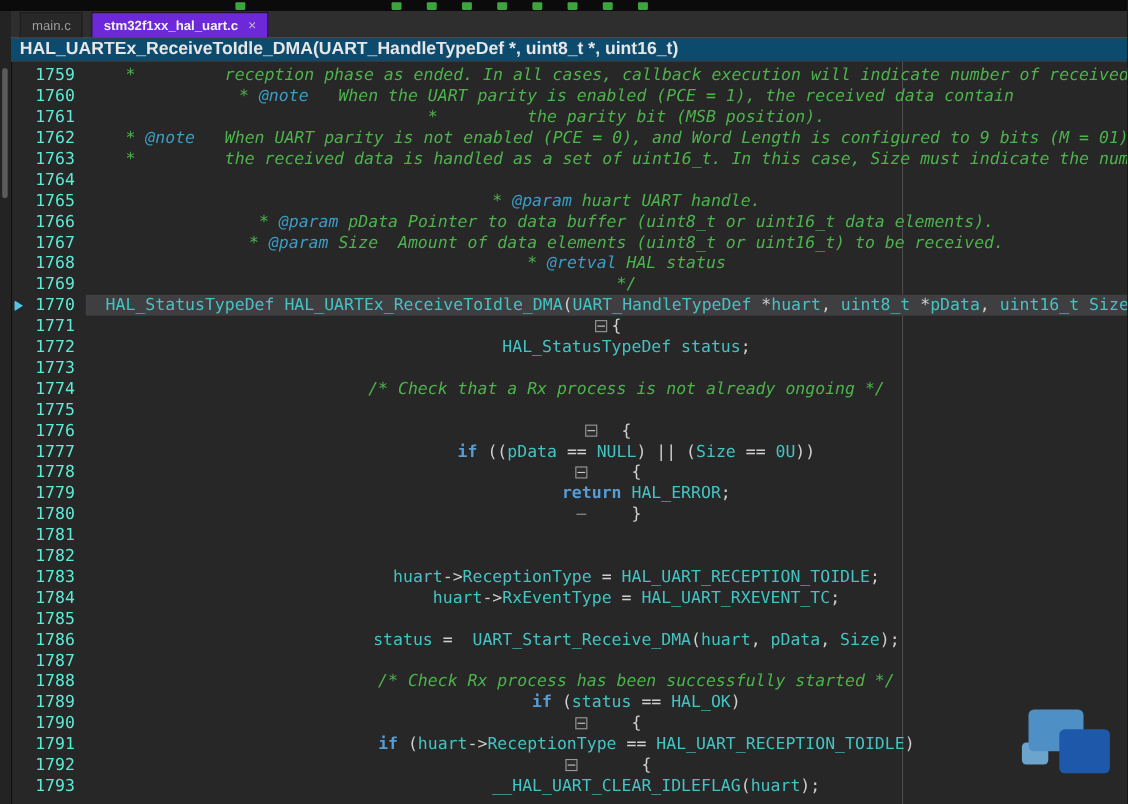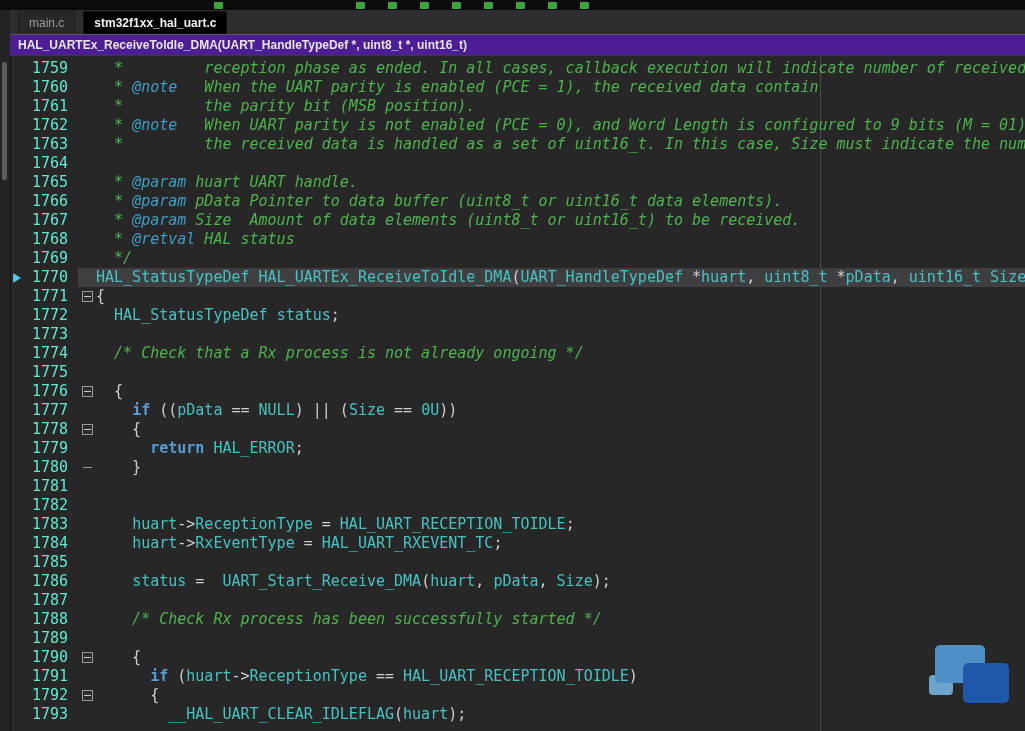--- a/index.html
+++ b/index.html
@@ -18,46 +18,46 @@
   .ticon:nth-child(7){left:516px;}
   .ticon:nth-child(8){left:548px;}
   .ticon:nth-child(9){left:580px;}
 
   
   .tabbar{position:absolute;top:10px;left:10px;right:0;height:24px;background:#2e2e2e;
     border-bottom:1px solid #5a5a5a;display:flex;align-items:flex-end;}
   .tab{height:22px;line-height:22px;padding:0 10px;margin-left:8px;
     font-family:"Liberation Sans",sans-serif;font-size:12px;display:flex;align-items:center;cursor:default;}
   .tab.inactive{background:#282828;color:#9c9c9c;border:1px solid #1d1d1d;border-bottom:none;}
-  .tab.active{background:#000000;color:#f2f2f2;font-weight:bold;border:1px solid #141414;border-bottom:none;flex-direction:column;}
+  .tab.active{background:#6d28d9;color:#f2f2f2;font-weight:bold;border:1px solid #141414;border-bottom:none;}
   .tab .close{margin-left:9px;color:#bdbdbd;font-weight:normal;font-size:13px;line-height:12px;}
 
   
-  .funcbar{position:absolute;top:35px;left:10px;right:0;height:20px;line-height:20px;background:#4c1d95;
+  .funcbar{position:absolute;top:35px;left:10px;right:0;height:20px;line-height:20px;background:#0c4a6e;
     border-bottom:1px solid #3a3a3a;color:#e6e6e6;font-family:"Liberation Sans",sans-serif;
-    font-size:12px;font-weight:bold;padding-left:8px;white-space:nowrap;overflow:hidden;}
+    font-size:16px;font-weight:bold;padding-left:8px;white-space:nowrap;overflow:hidden;}
 
   
   .leftstrip{position:absolute;top:10px;left:0;bottom:0;width:10px;background:#232323;border-right:1px solid #121212;}
   .leftthumb{position:absolute;top:52px;left:2px;width:5px;height:118px;background:#5c5c5c;border-radius:2px;}
 
   
   .editor{position:absolute;top:56px;left:10px;right:0;bottom:0;padding-top:3px;
     font-size:15px;line-height:19px;}
   .ruler{position:absolute;top:0;bottom:0;left:810px;width:1px;background:#4a4a4a;z-index:0;}
   .row{display:flex;height:19px;position:relative;z-index:1;}
   .bm{width:16px;flex:none;display:flex;align-items:center;}
   .arrow{width:0;height:0;border-left:8px solid #53c4e8;border-top:5px solid transparent;
     border-bottom:5px solid transparent;margin-left:3px;border-radius:2px;}
   .ln{width:52px;flex:none;text-align:center;color:#5eead4;padding-right:4px;box-sizing:border-box;user-select:none;}
   .fold{width:18px;flex:none;display:flex;align-items:center;justify-content:center;}
   .foldbox{width:9px;height:9px;border:1px solid #9a9a9a;position:relative;background:#2c2c2c;box-sizing:content-box;}
   .foldbox::after{content:"";position:absolute;left:1px;right:1px;top:4px;height:1px;background:#cacaca;}
   .foldend{width:9px;height:1px;background:#9a9a9a;}
-  .rest{flex:1;display:flex;min-width:0;}
+  .rest{flex:1;display:flex;min-width:0;justify-content:center;}
   .rest.hl{background:var(--line_highlight,#3f3f42);}
   .code{white-space:pre;overflow:hidden;color:var(--plain,#cfcfcf);}
 
   .tk-c{color:var(--comment,#4db34d);font-style:italic;}
   .tk-d{color:var(--doctag,#3c9dc6);font-style:italic;}
   .tk-t{color:var(--ident,#45c3c3);}
   .tk-k{color:var(--keyword,#569cd6);font-weight:bold;}
   .tk-p{color:var(--plain,#cfcfcf);}
 
   
@@ -349,20 +349,21 @@
           <span class="rest">
             <span class="fold"></span>
             <span class="code"><span class="tk-c">    /* Check Rx process has been successfully started */</span></span>
           </span>
         </div>
         <div class="row">
           <span class="bm"></span>
           <span class="ln">1789</span>
           <span class="rest">
             <span class="fold"></span>
+            <span class="code"><span class="tk-p">    </span><span class="tk-k">if</span><span class="tk-p"> (</span><span class="tk-t">status</span><span class="tk-p"> == </span><span class="tk-t">HAL_OK</span><span class="tk-p">)</span></span>
           </span>
         </div>
         <div class="row">
           <span class="bm"></span>
           <span class="ln">1790</span>
           <span class="rest">
             <span class="fold">
               <span class="foldbox"></span>
             </span>
             <span class="code"><span class="tk-p">    {</span></span>

